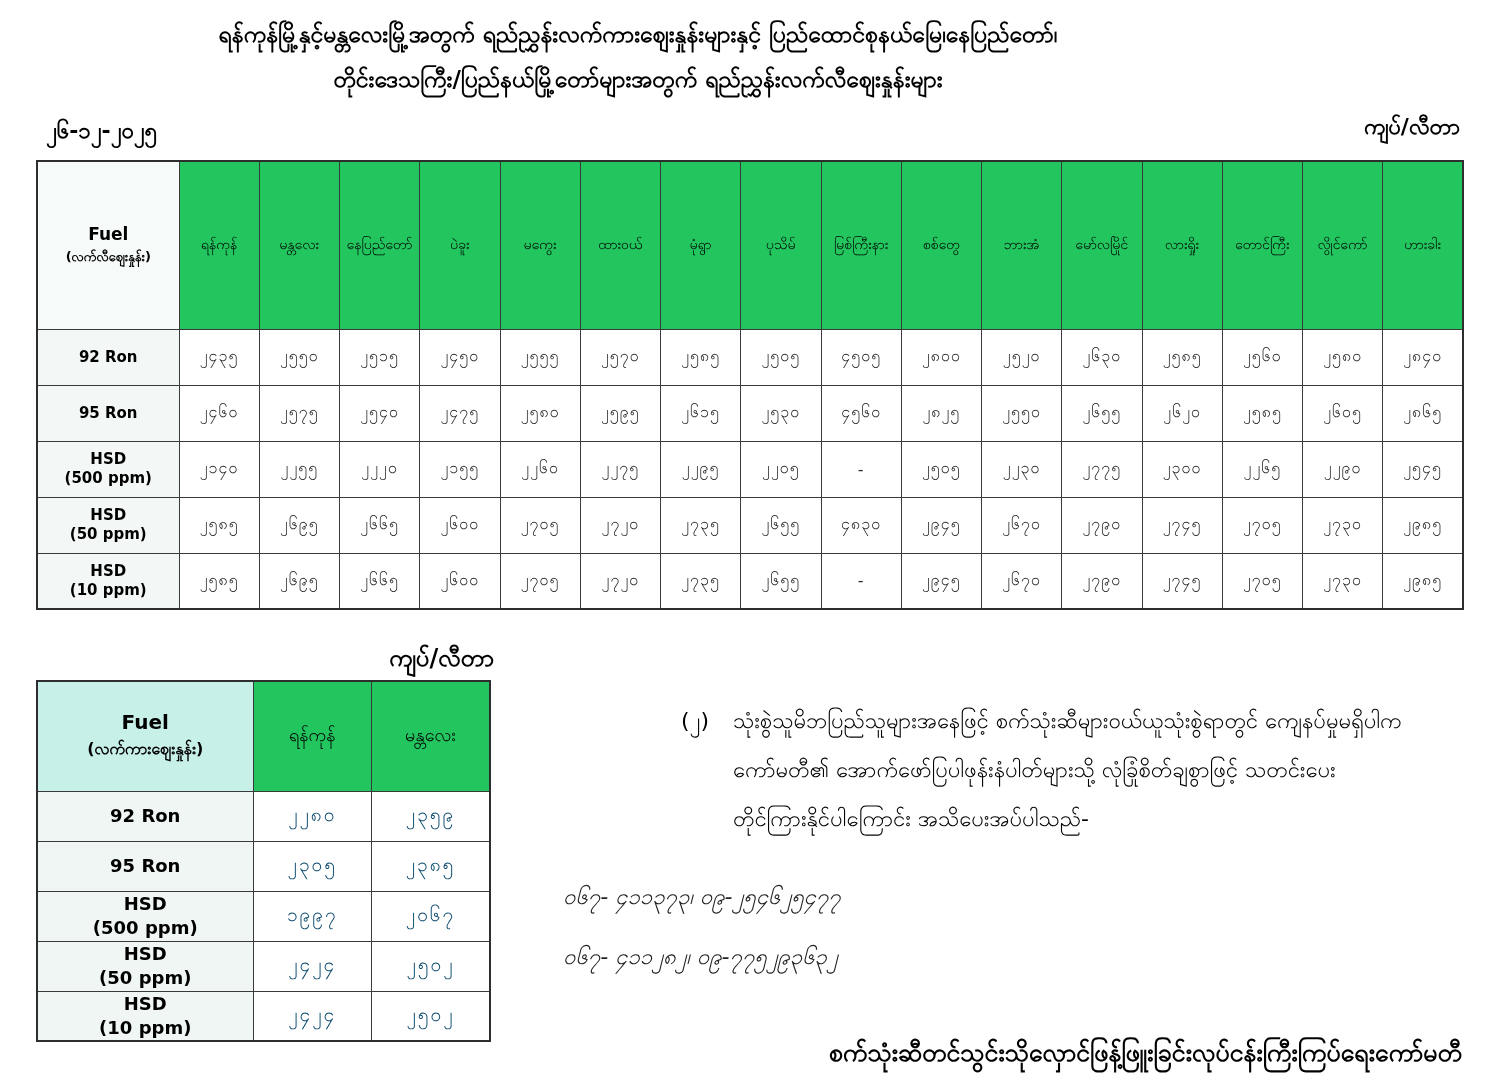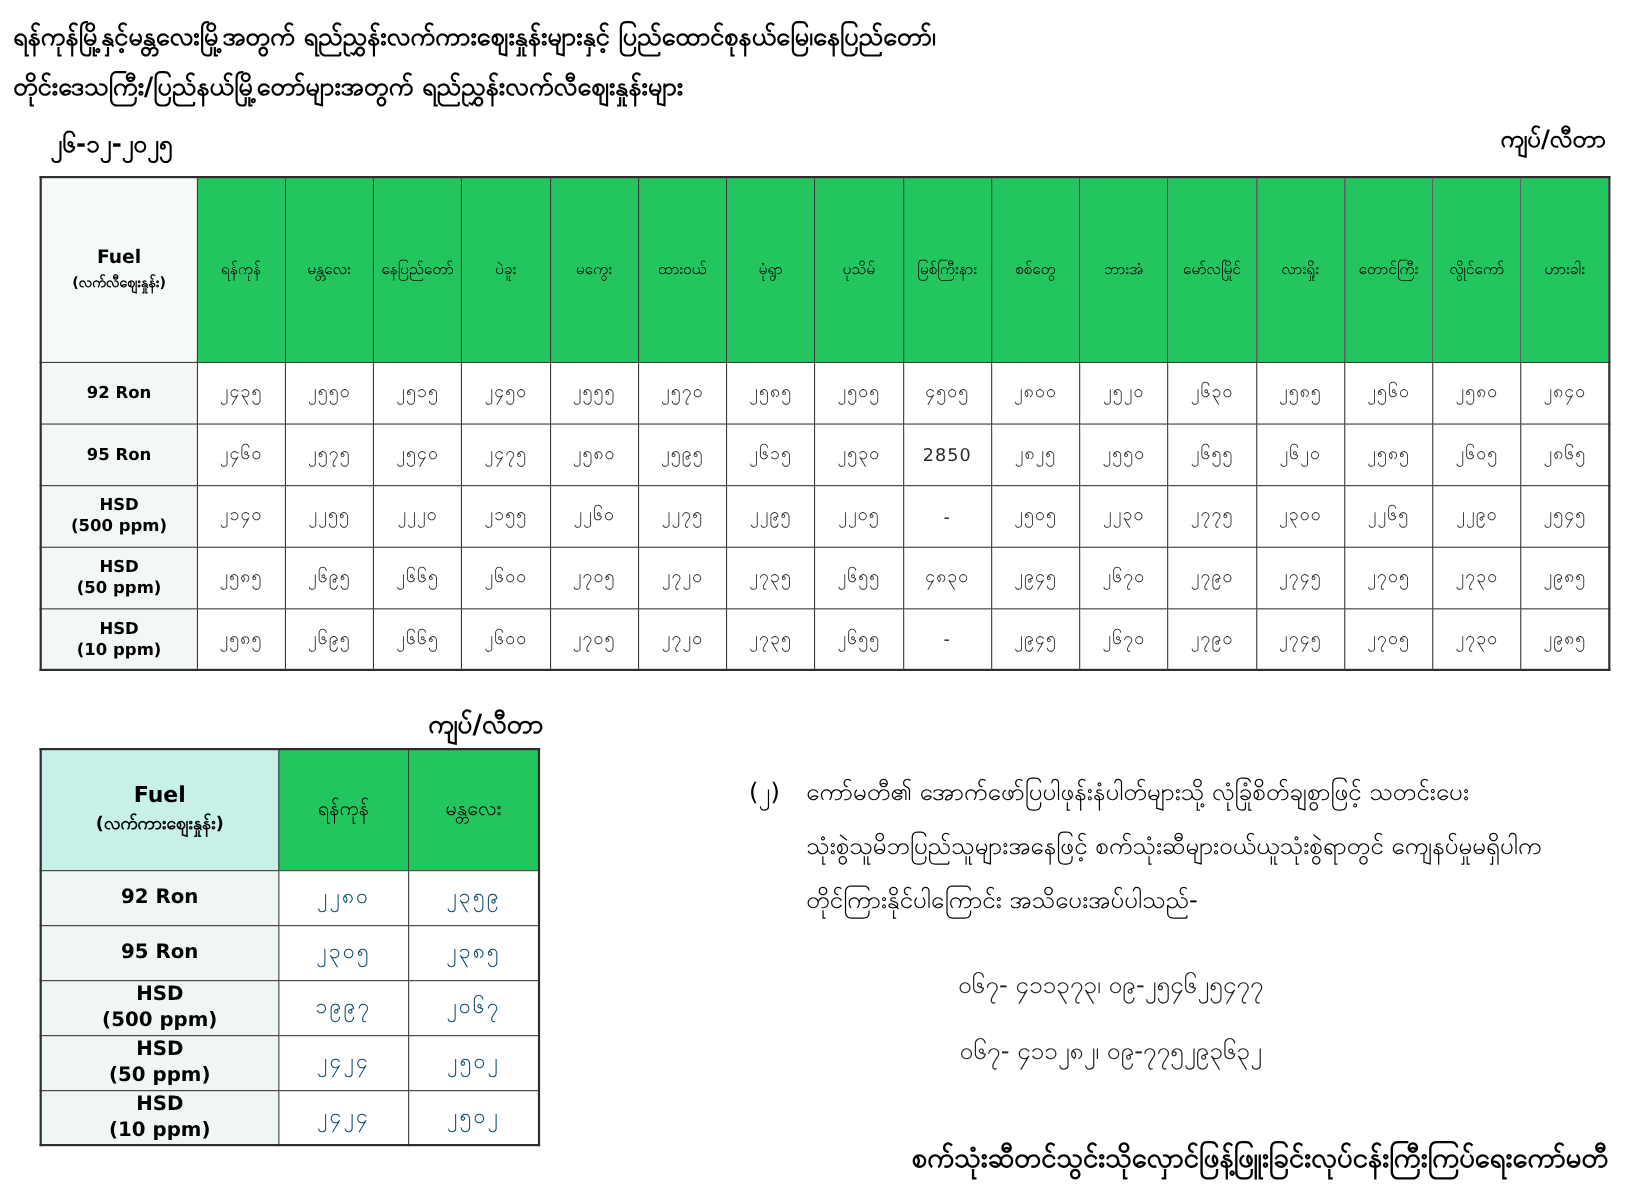--- a/index.html
+++ b/index.html
@@ -5,21 +5,21 @@
   * { box-sizing: border-box; margin: 0; padding: 0; }
   html, body { background: #ffffff; }
   body {
     width: 1500px; height: 1086px; position: relative;
     font-family: "DejaVu Sans", "Liberation Sans", sans-serif;
     color: #000;
   }
   .page { position: absolute; inset: 0; }
 
   
-  .title-block { position: absolute; top: 12px; left: 12px; width: 1276px; text-align: left; }
+  .title-block { position: absolute; top: 12px; left: 0; width: 1276px; text-align: center; }
   .title-line { font-size: 23px; font-weight: bold; line-height: 45px; }
   .date-label { position: absolute; left: 46px; top: 116px; font-size: 22px; font-weight: bold; }
   .unit-top { position: absolute; right: 40px; top: 112px; font-size: 22px; font-weight: bold; }
 
   
   table { border-collapse: collapse; table-layout: fixed; }
   .retail-table {
     position: absolute; left: 36px; top: 160px; width: 1428px;
     border: 2px solid #2e2e2e;
   }
@@ -59,21 +59,21 @@
   .wholesale-table .row-label { background: #eff6f4; font-size: 18px; line-height: 24px; }
   .wholesale-table .price-cell { font-size: 19px; letter-spacing: 2px; color: #0c4a6e; }
 
   
   .notes { position: absolute; left: 563px; top: 698px; width: 900px; }
   .note-row { display: grid; grid-template-columns: 118px 52px 1fr; align-items: start; margin-bottom: 22px; }
   .note-label { font-size: 22px; font-weight: bold; line-height: 46px; }
   .note-num { font-size: 22px; line-height: 46px; }
   .note-text { font-size: 22px; line-height: 46px; }
   .note-text div { margin-bottom: 3px; }
-  .phones { margin-top: 16px; text-align: center; padding-right: 6px; }
+  .phones { margin-top: 16px; text-align: left; padding-right: 6px; font-style: italic; }
   .phone-line { font-size: 22px; line-height: 60px; color: #222; }
   .footer-committee {
     position: absolute; right: 38px; top: 1036px; width: 1100px;
     text-align: right; font-size: 25px; font-weight: bold;
   }
 </style>
 </head>
 <body>
 
 <div class="page">
@@ -138,21 +138,21 @@
             <div>95 Ron</div>
           </th>
           <td class="price-cell">၂၄၆၀</td>
           <td class="price-cell">၂၅၇၅</td>
           <td class="price-cell">၂၅၄၀</td>
           <td class="price-cell">၂၄၇၅</td>
           <td class="price-cell">၂၅၈၀</td>
           <td class="price-cell">၂၅၉၅</td>
           <td class="price-cell">၂၆၁၅</td>
           <td class="price-cell">၂၅၃၀</td>
-          <td class="price-cell">2850</td>
+          <td class="price-cell">၄၅၆၀</td>
           <td class="price-cell">၂၈၂၅</td>
           <td class="price-cell">၂၅၅၀</td>
           <td class="price-cell">၂၆၅၅</td>
           <td class="price-cell">၂၆၂၀</td>
           <td class="price-cell">၂၅၈၅</td>
           <td class="price-cell">၂၆၀၅</td>
           <td class="price-cell">၂၈၆၅</td>
         </tr>
         <tr>
           <th class="row-label">
@@ -276,22 +276,22 @@
           <td class="price-cell">၂၅၀၂</td>
         </tr>
       </tbody>
   </table>
 
   <div class="notes">
     <div class="note-row">
       <span class="note-label"></span>
       <span class="note-num">(၂)</span>
       <div class="note-text" id="note-text-2">
+          <div>သုံးစွဲသူမိဘပြည်သူများအနေဖြင့် စက်သုံးဆီများဝယ်ယူသုံးစွဲရာတွင် ကျေနပ်မှုမရှိပါက</div>
           <div>ကော်မတီ၏ အောက်ဖော်ပြပါဖုန်းနံပါတ်များသို့ လုံခြုံစိတ်ချစွာဖြင့် သတင်းပေး</div>
-          <div>သုံးစွဲသူမိဘပြည်သူများအနေဖြင့် စက်သုံးဆီများဝယ်ယူသုံးစွဲရာတွင် ကျေနပ်မှုမရှိပါက</div>
           <div>တိုင်ကြားနိုင်ပါကြောင်း အသိပေးအပ်ပါသည်-</div>
         </div>
     </div>
     <div class="phones" id="phones">
         <div class="phone-line">၀၆၇- ၄၁၁၃၇၃၊ ၀၉-၂၅၄၆၂၅၄၇၇</div>
         <div class="phone-line">၀၆၇- ၄၁၁၂၈၂၊ ၀၉-၇၇၅၂၉၃၆၃၂</div>
       </div>
   </div>
 
   <div class="footer-committee">စက်သုံးဆီတင်သွင်းသိုလှောင်ဖြန့်ဖြူးခြင်းလုပ်ငန်းကြီးကြပ်ရေးကော်မတီ</div>

